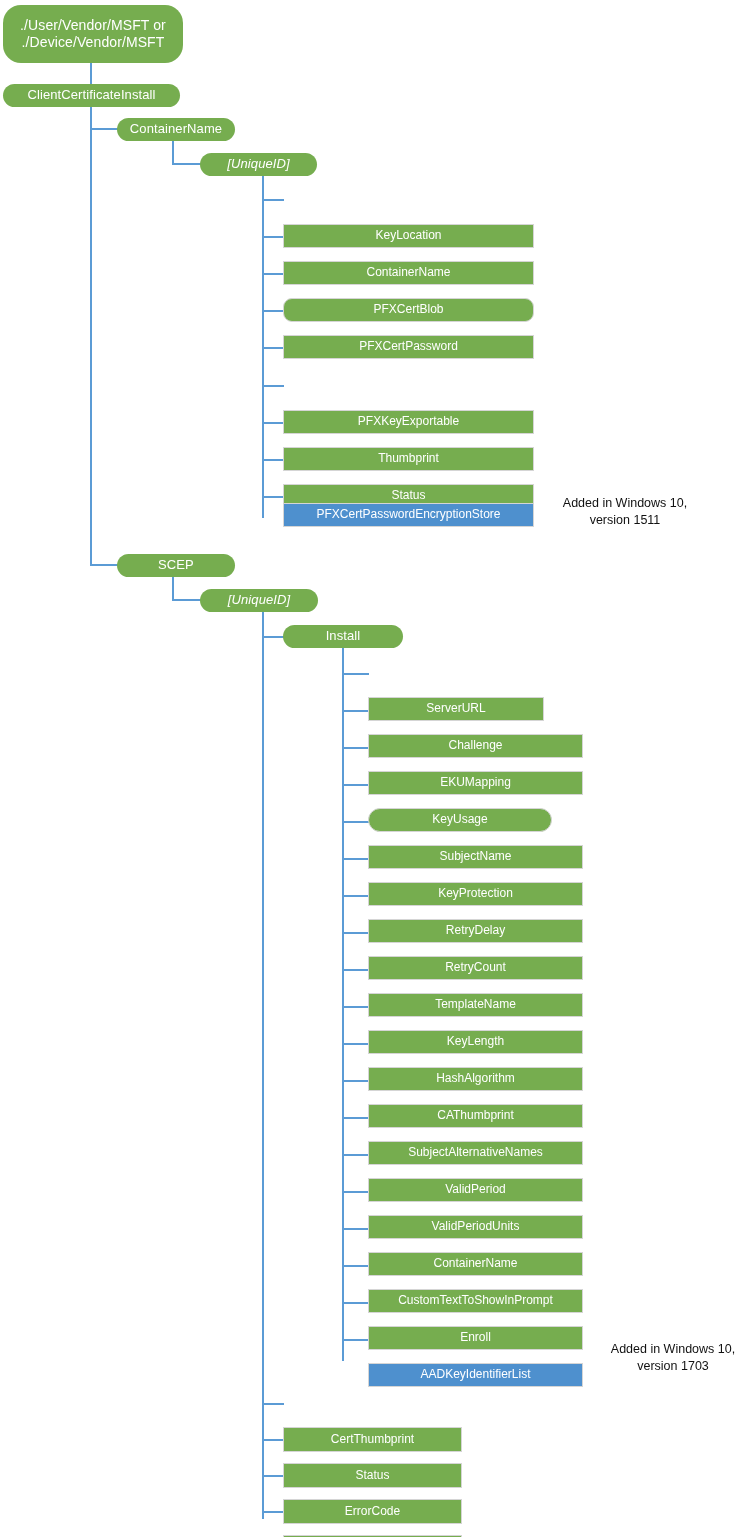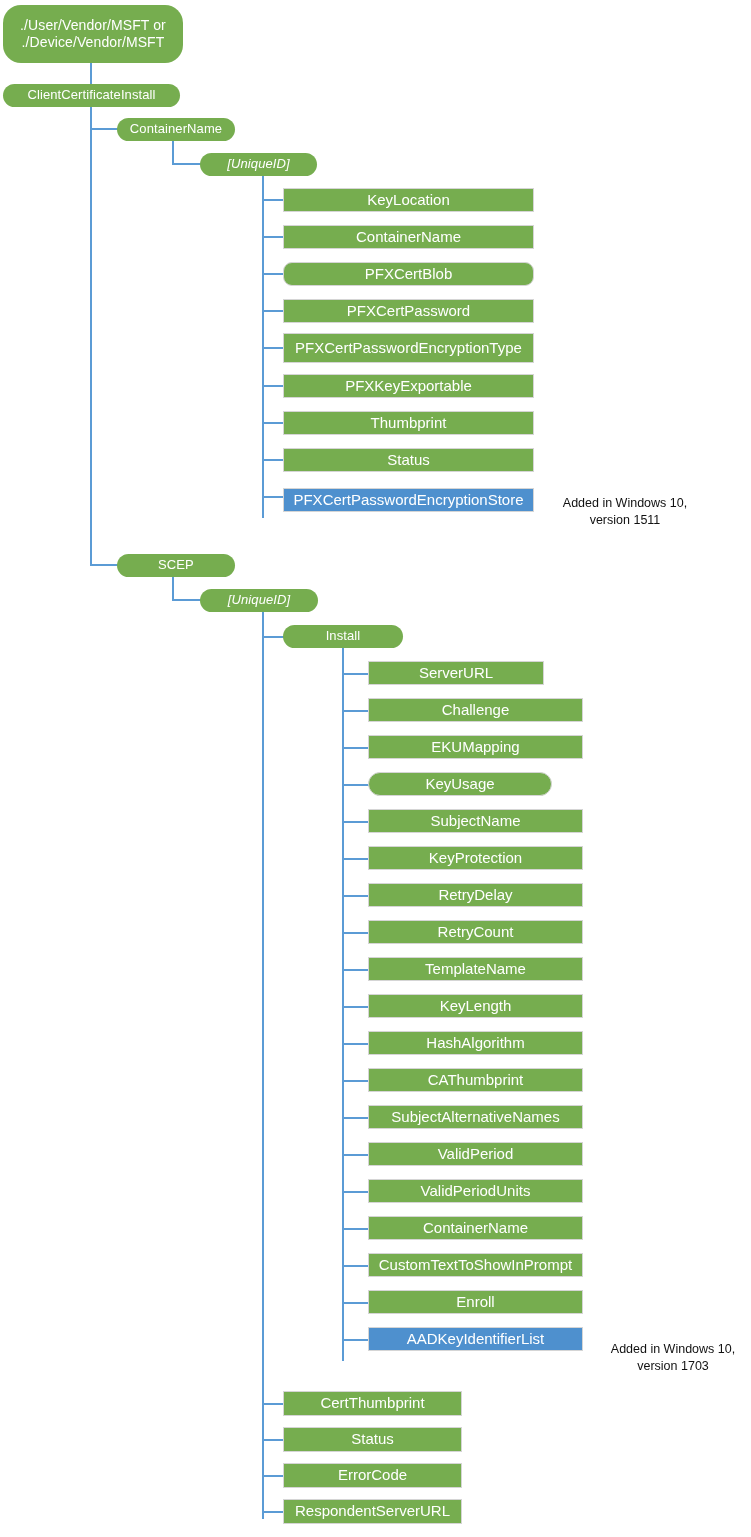--- a/index.html
+++ b/index.html
@@ -27,24 +27,25 @@
   .pill.root{border-radius:18px;font-size:14px;}
   .pill.italic{font-style:italic;}
   
   .rect{
     position:absolute;
     background:#76AD4F;
     border:1px solid #D5D5D5;
     color:#ffffff;
     display:flex;align-items:center;justify-content:center;
     text-align:center;
-    font-size:15px;
+    font-size:12px;
     box-sizing:border-box;
     padding:0 6px;
     line-height:1.1;
+    margin-top:36px;
   }
   .rect.blue{background:#4E90CE;}
   .note{
     position:absolute;
     color:#111111;
     font-size:12.5px;
     line-height:1.35;
     text-align:center;
     white-space:pre-line;
   }
@@ -99,25 +100,24 @@
     <div class="ln lnh" style="left: 342px; top: 1339px; width: 27px;"></div>
     <div class="pill root" style="left: 3px; top: 5px; width: 180px; height: 58px; white-space: pre-line;">./User/Vendor/MSFT or
 ./Device/Vendor/MSFT</div>
     <div class="pill" style="left: 3px; top: 84px; width: 177px; height: 23px;">ClientCertificateInstall</div>
     <div class="pill" style="left: 117px; top: 118px; width: 118px; height: 23px;">ContainerName</div>
     <div class="pill italic" style="left: 200px; top: 153px; width: 117px; height: 23px;">[UniqueID]</div>
     <div class="rect" style="left: 283px; top: 188px; width: 251px; height: 24px;">KeyLocation</div>
     <div class="rect" style="left: 283px; top: 225px; width: 251px; height: 24px;">ContainerName</div>
     <div class="rect" style="left: 283px; top: 262px; width: 251px; height: 24px; border-radius: 9px;">PFXCertBlob</div>
     <div class="rect" style="left: 283px; top: 299px; width: 251px; height: 24px;">PFXCertPassword</div>
-    <div class="rect" style="left: 283px; top: 333px; width: 251px; height: 30px;">PFXCertPasswordEncryptionType</div>
     <div class="rect" style="left: 283px; top: 374px; width: 251px; height: 24px;">PFXKeyExportable</div>
     <div class="rect" style="left: 283px; top: 411px; width: 251px; height: 24px;">Thumbprint</div>
     <div class="rect" style="left: 283px; top: 448px; width: 251px; height: 24px;">Status</div>
-    <div class="rect blue" style="left: 283px; top: 488px; width: 251px; height: 24px;">PFXCertPasswordEncryptionStore</div>
+    <div class="rect blue" style="left: 283px; top: 467px; width: 251px; height: 24px;">PFXCertPasswordEncryptionStore</div>
     <div class="note" style="left: 545px; top: 495px; width: 160px;">Added in Windows 10,
 version 1511</div>
     <div class="pill" style="left: 117px; top: 554px; width: 118px; height: 23px;">SCEP</div>
     <div class="pill italic" style="left: 200px; top: 589px; width: 118px; height: 23px;">[UniqueID]</div>
     <div class="pill" style="left: 283px; top: 625px; width: 120px; height: 23px;">Install</div>
     <div class="rect" style="left: 368px; top: 661px; width: 176px; height: 24px;">ServerURL</div>
     <div class="rect" style="left: 368px; top: 698px; width: 215px; height: 24px;">Challenge</div>
     <div class="rect" style="left: 368px; top: 735px; width: 215px; height: 24px;">EKUMapping</div>
     <div class="rect" style="left: 368px; top: 772px; width: 184px; height: 24px; border-radius: 12px;">KeyUsage</div>
     <div class="rect" style="left: 368px; top: 809px; width: 215px; height: 24px;">SubjectName</div>

